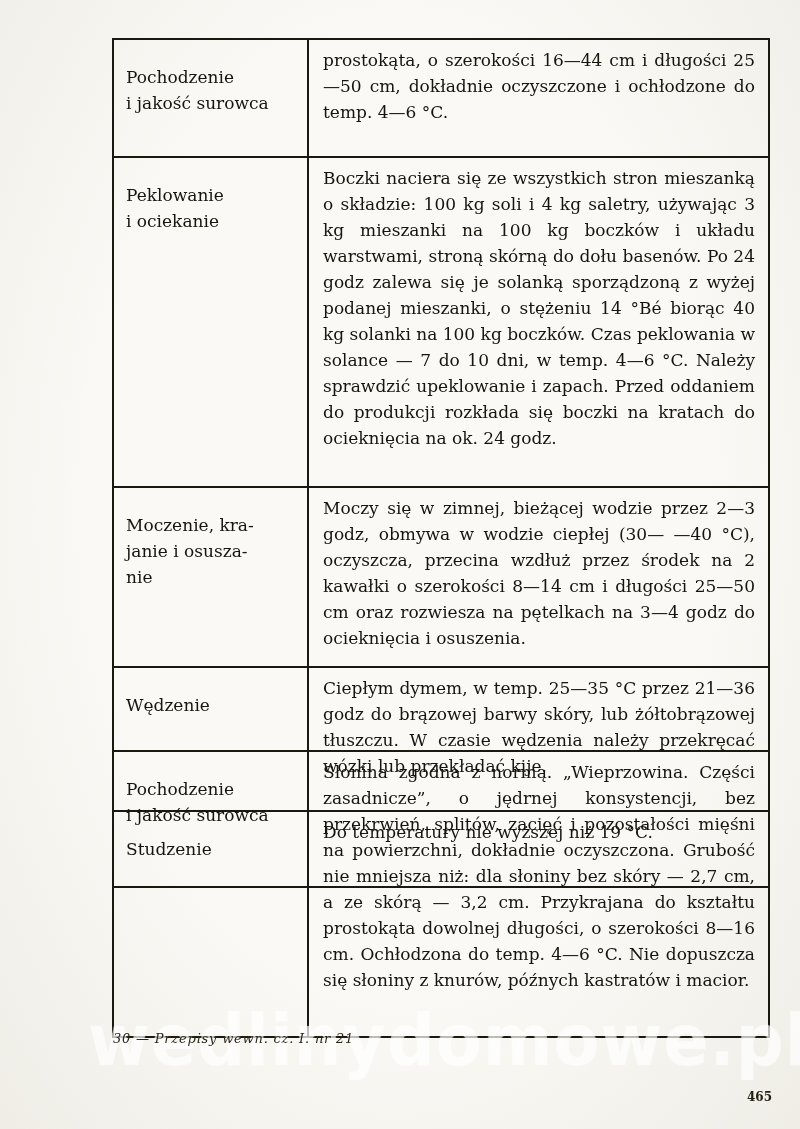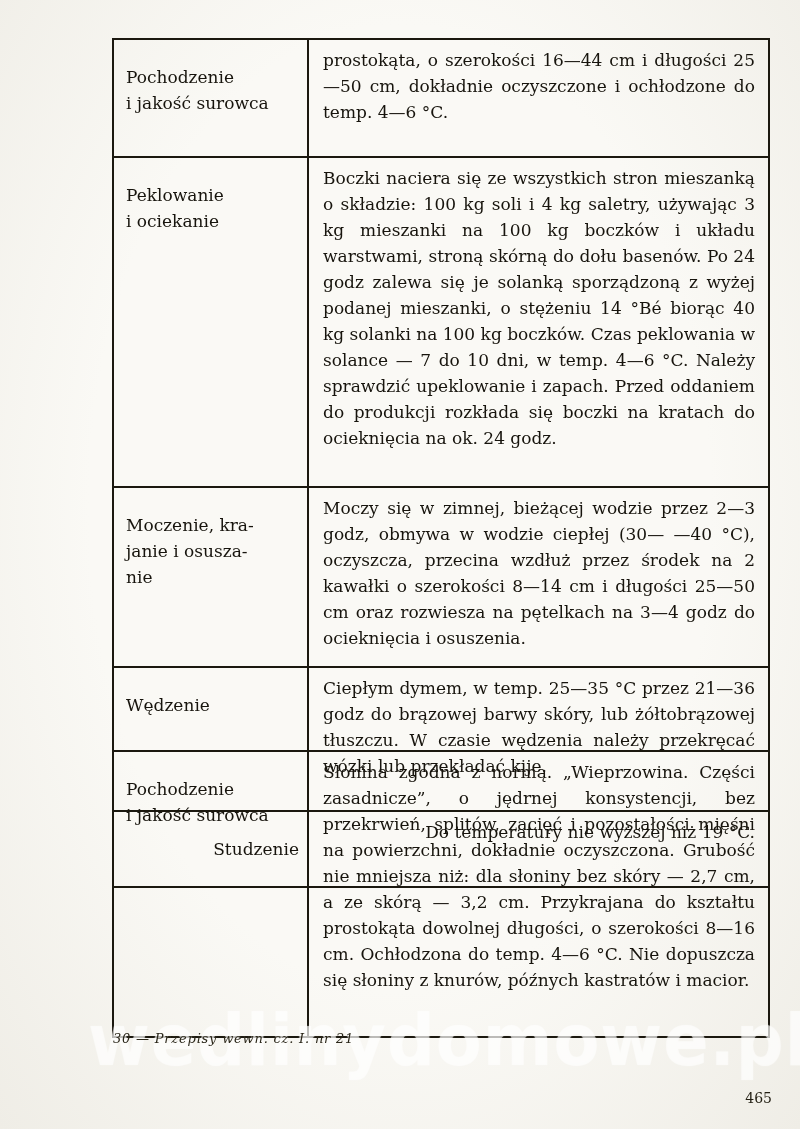--- a/index.html
+++ b/index.html
@@ -30,35 +30,35 @@
     white-space:pre-line;
   }
   td.desc-cell{
     padding:7px 13px 10px 14px;
     text-align:justify;
   }
   .r1 td{height:84px;}
   .r2 td{height:296px;}
   .r3 td{height:146px;}
   .r4 td{height:110px;margin-left:33px;}
-  .r5 td{height:42px;text-align:right;}
+  .r5 td{height:42px;}
   .r6 td{height:252px;}
   th.table-title-cell{
     padding:9px 10px 10px 10px;
     text-align:center;font-weight:bold;
     font-size:17px;line-height:25px;
   }
   .title-line{display:block;}
   .footer-left{
     position:absolute;left:113px;top:1031px;
     font-size:13px;letter-spacing:0.8px;color:#2a2619;font-style:italic;
   }
   .footer-right{
     position:absolute;right:28px;top:1090px;
-    font-size:14px;font-weight:normal;color:#221e12;text-align:center;
+    font-size:12px;font-weight:bold;color:#221e12;text-align:center;
   }
   .watermark{
     position:absolute;left:88px;top:998px;width:640px;
     font-family:"DejaVu Sans","Liberation Sans",sans-serif;
     font-size:72px;font-weight:bold;letter-spacing:1px;
     color:rgba(255,255,255,0.55);
     text-shadow:0 0 2px rgba(255,255,255,0.35);
     pointer-events:none;white-space:nowrap;
     transform:scaleX(0.93);transform-origin:left center;
   }

